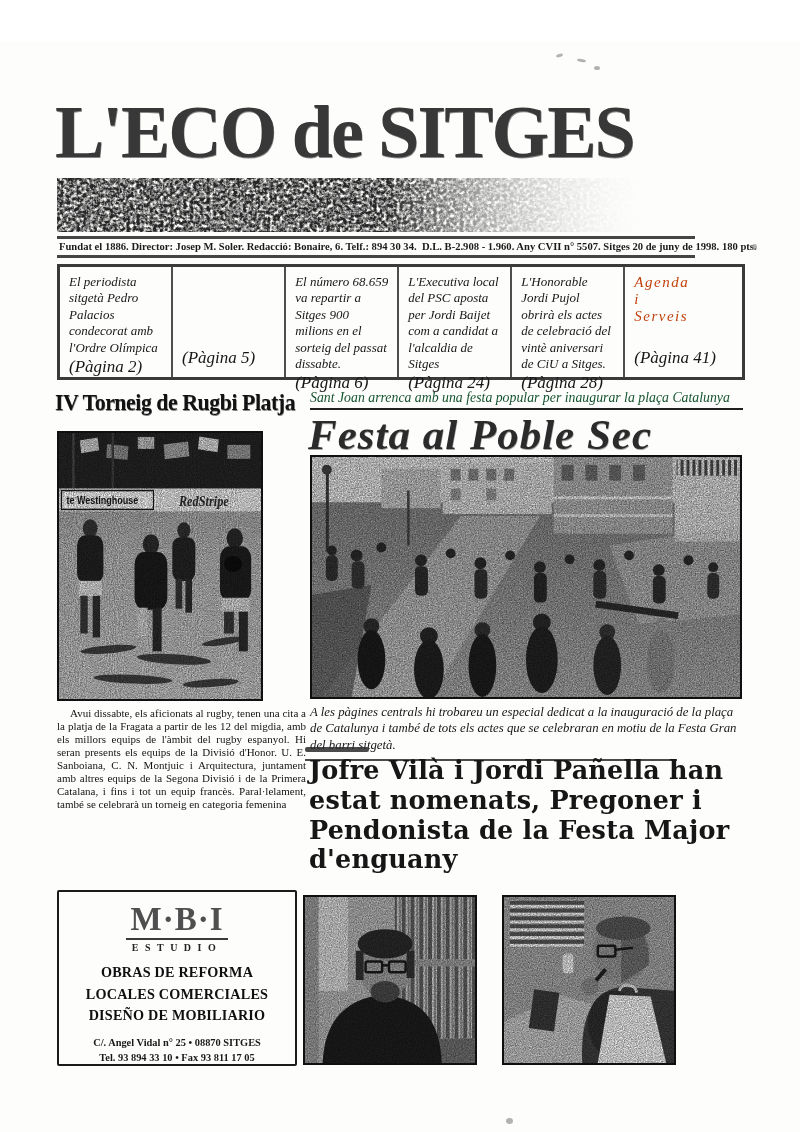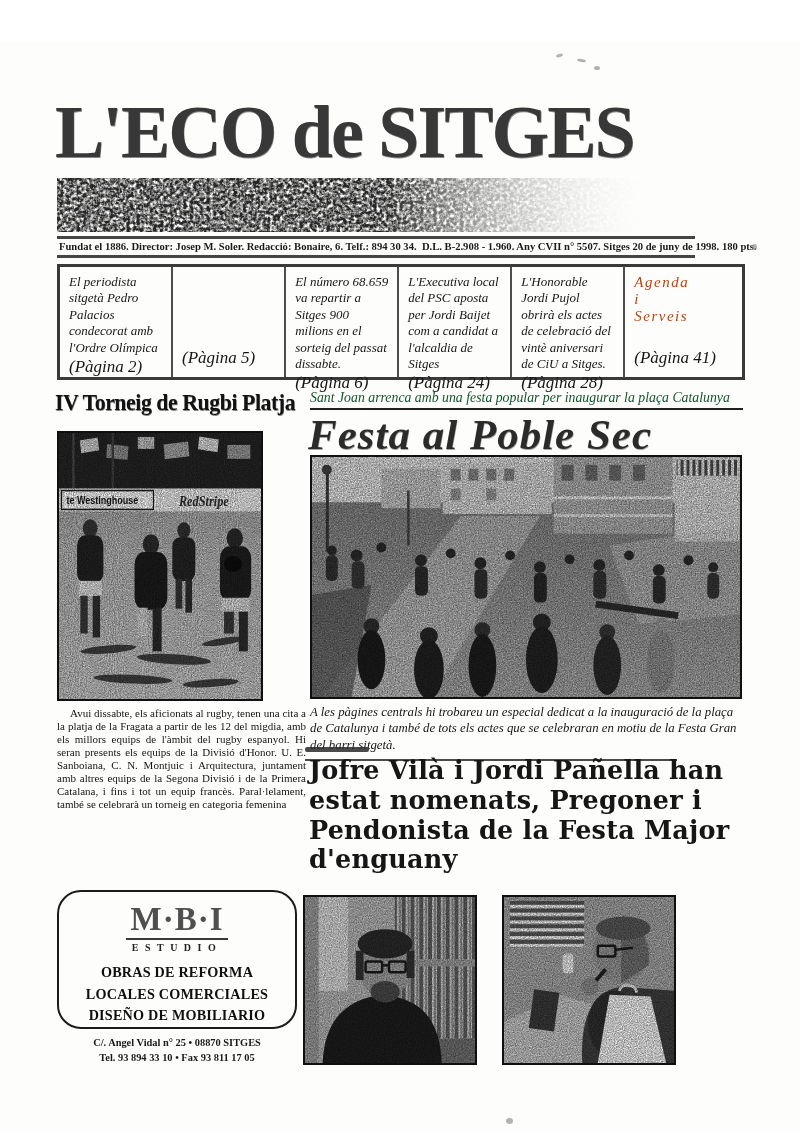--- a/index.html
+++ b/index.html
@@ -29,21 +29,21 @@
   
   .lhead{left:55px;top:347px;width:260px;font-size:23.5px;font-weight:bold;letter-spacing:-0.5px;
          white-space:nowrap;color:#121212;transform:scaleX(.93);transform-origin:left center;
          text-shadow:0.5px 0.5px 0 rgba(20,20,20,.5);}
   .photo{box-sizing:border-box;border:2px solid #101010;background:#bbb;}
   .photo svg{display:block;width:100%;height:100%;}
   .bodytext{left:57px;top:665px;width:249px;font-size:11px;line-height:1.18;text-align:justify;color:#141414;}
   .bodytext p{margin:0 0 2px 0;text-indent:13px;}
 
   
-  .adbox{left:57px;top:848px;width:240px;height:139px;border:2.5px solid #1b1b1b;border-radius:24px;
+  .adbox{left:57px;top:848px;width:240px;height:176px;border:2.5px solid #1b1b1b;border-radius:2px;
          box-sizing:border-box;text-align:center;padding-top:11px;background:#fdfdfc;}
   .adbrand{font-size:33px;font-weight:bold;letter-spacing:1px;color:#4f4f4f;line-height:1;}
   .adrule{width:102px;height:2px;background:#3a3a3a;margin:2px auto 2px auto;}
   .adsub{font-size:10px;font-weight:bold;letter-spacing:6.5px;padding-left:0;color:#222;margin-bottom:9px;}
   .adline{font-weight:bold;font-size:14.2px;line-height:1.52;letter-spacing:.2px;color:#101010;}
   .adaddr{margin-top:8px;font-weight:bold;font-size:10.4px;line-height:1.45;color:#191919;}
 
   
   .kicker{left:310px;top:348px;width:434px;font-style:italic;font-size:13.8px;white-space:nowrap;color:#14532d;}
   .krule{left:310px;top:366px;width:433px;height:2px;background:#1f1f1f;}

